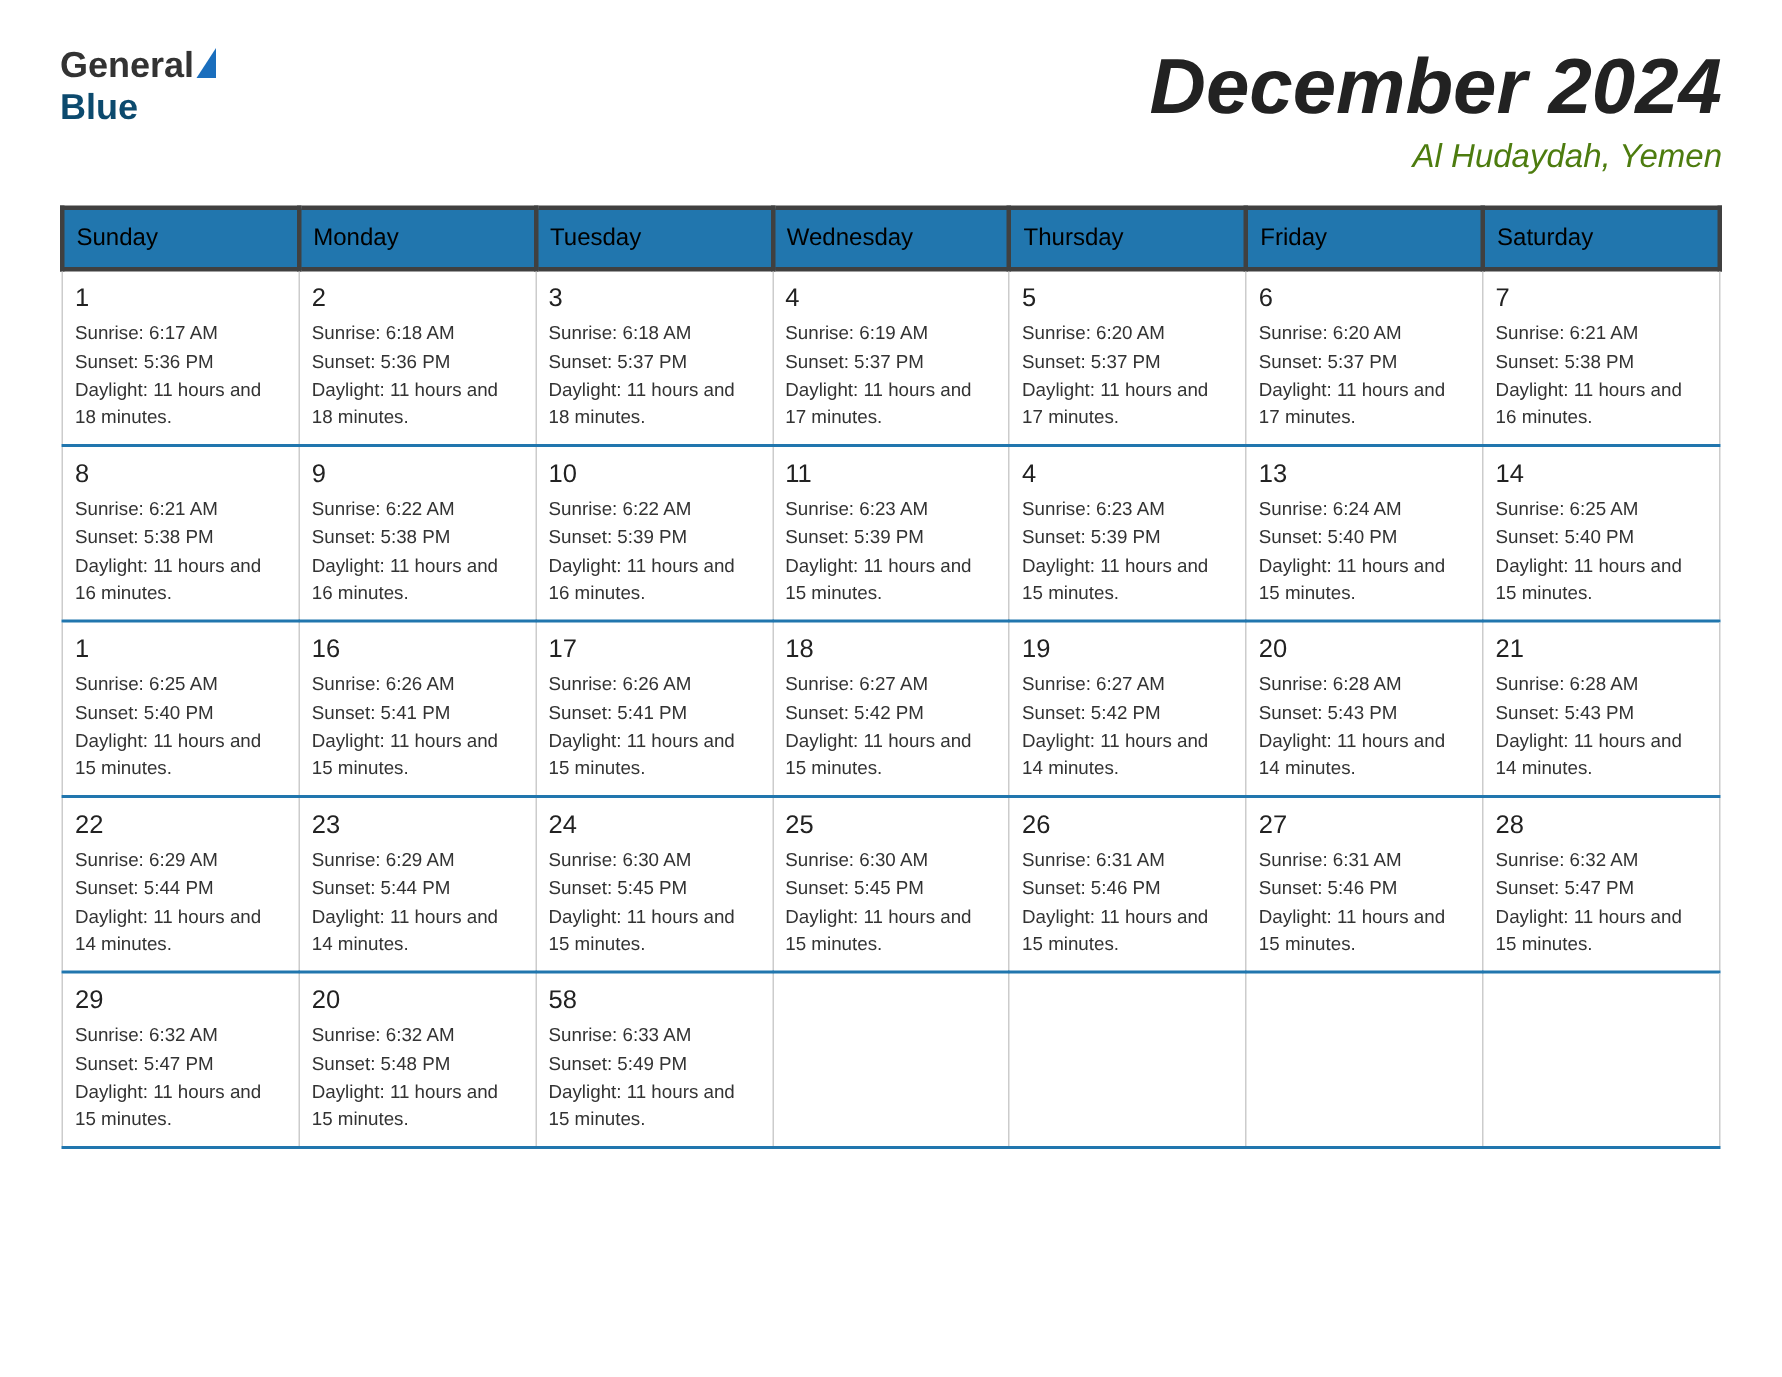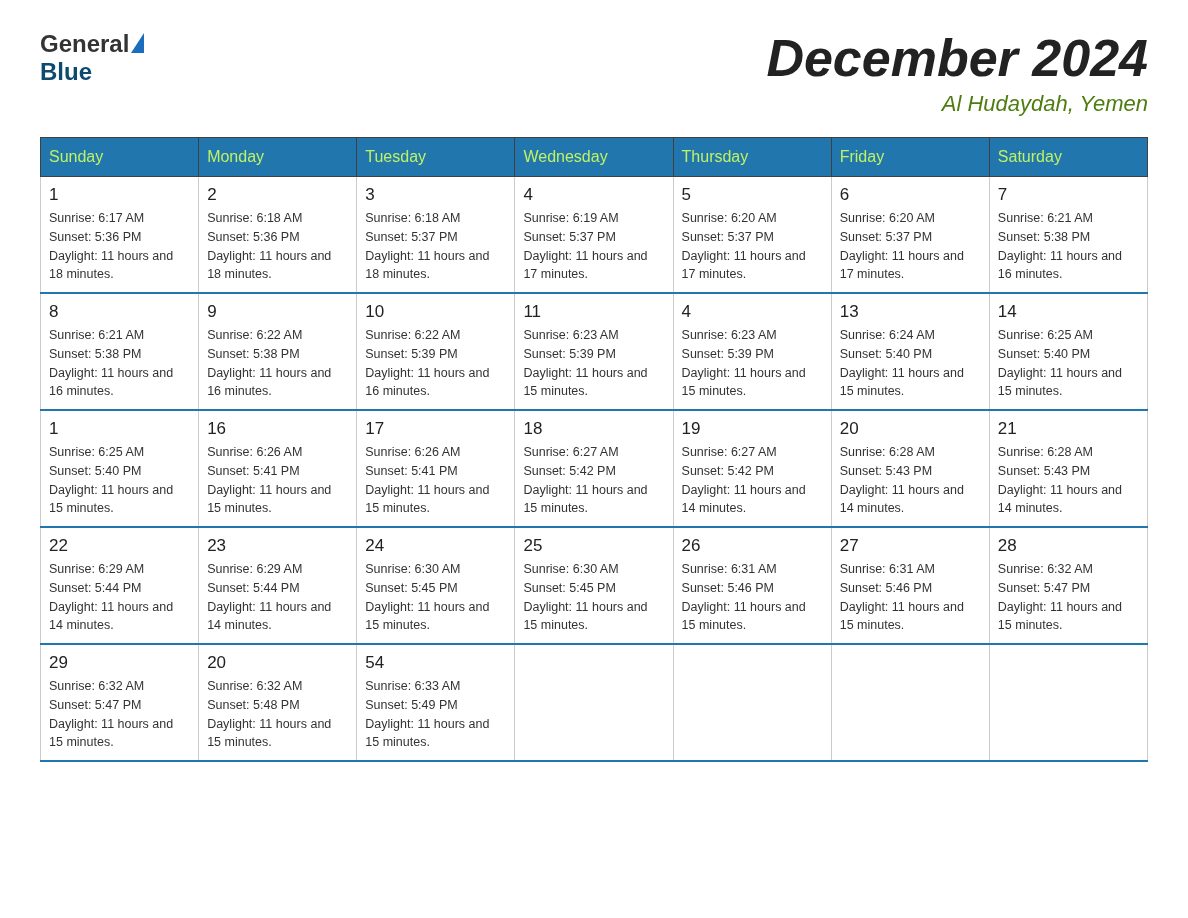--- a/index.html
+++ b/index.html
@@ -35,26 +35,26 @@
       color: #4d7c0f;
       margin-top: 4px;
     }
     table {
       width: 100%;
       border-collapse: collapse;
       table-layout: fixed;
     }
     thead th {
       background-color: #2176ae;
-      color: #bef264;
+      color: #000000;
       padding: 10px 8px;
       font-size: 16px;
       font-weight: normal;
       text-align: left;
-      border: 1px solid #404040;
+      border: 3px solid #404040;
     }
     tbody td {
       vertical-align: top;
       padding: 8px 8px;
       font-size: 13px;
       color: #333;
       border: 1px solid #ccc;
       height: 110px;
     }
     tbody tr {
@@ -349,21 +349,21 @@
         </td>
         <td>
           <div class="day-number">20</div>
           <div class="day-info">
             Sunrise: 6:32 AM<br>
             Sunset: 5:48 PM<br>
             Daylight: 11 hours and 15 minutes.
           </div>
         </td>
         <td>
-          <div class="day-number">54</div>
+          <div class="day-number">58</div>
           <div class="day-info">
             Sunrise: 6:33 AM<br>
             Sunset: 5:49 PM<br>
             Daylight: 11 hours and 15 minutes.
           </div>
         </td>
         <td class="empty"></td>
         <td class="empty"></td>
         <td class="empty"></td>
         <td class="empty"></td>

